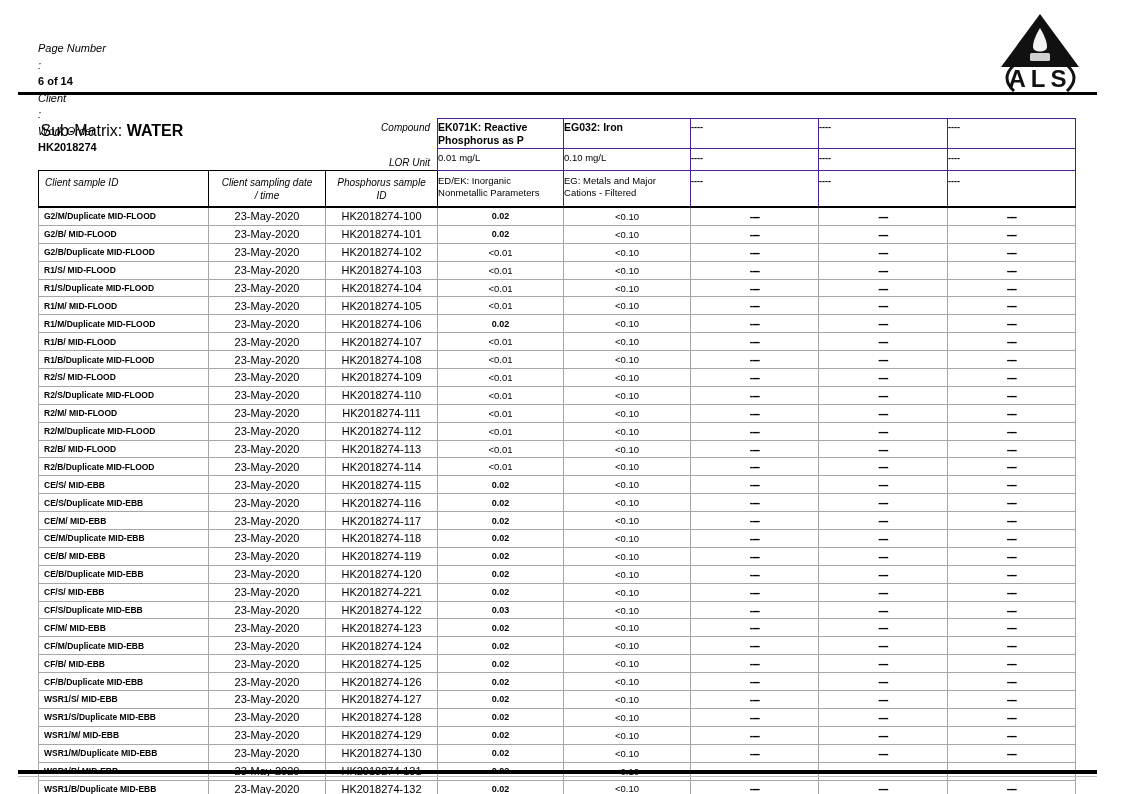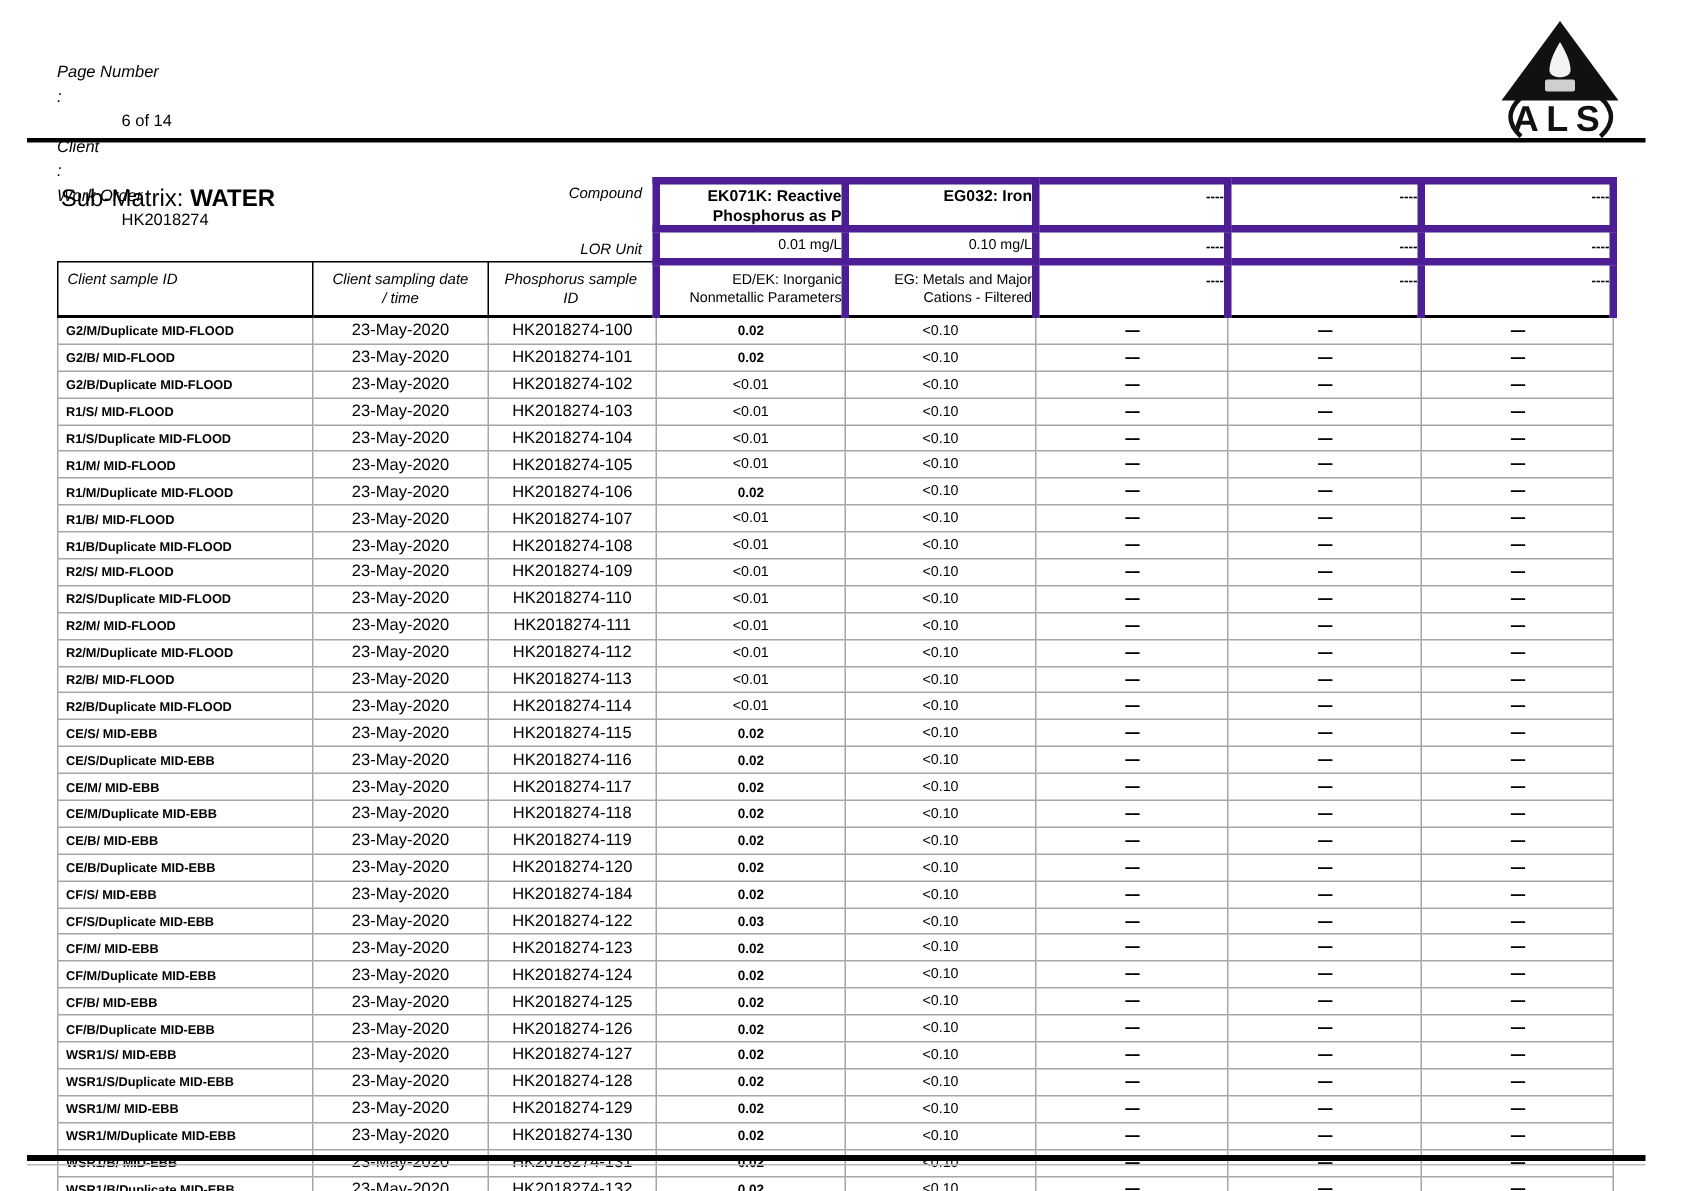--- a/index.html
+++ b/index.html
@@ -6,21 +6,21 @@
   body {
     width:1122px; height:794px; background:#fff; position:relative;
     font-family:"Liberation Sans", sans-serif; color:#000; overflow:hidden;
   }
 
   
   .page-header { position:absolute; top:40px; left:38px; }
   .hfield { display:flex; font-size:11px; line-height:16.5px;flex-direction:column; }
   .hfield .lbl { width:82px; font-style:italic; }
   .hfield .sep { width:12px; font-style:italic; }
-  .hfield .val { font-weight:normal;margin-left:43px; }
+  .hfield .val { font-weight:bold; }
   .hfield.f1 .val { font-size:9.5px; letter-spacing:0.2px; }
 
   
   .logo { position:absolute; top:8px; left:995px; width:105px; height:84px; }
 
   
   .top-rule { position:absolute; top:92px; left:18px; width:1079px; height:3px; background:#000; }
   .bottom-rule { position:absolute; top:770px; left:18px; width:1079px; height:4px; background:#000; }
   .bottom-rule-echo { position:absolute; top:776px; left:18px; width:1079px; height:1px; background:#bbb; }
 
@@ -35,21 +35,21 @@
   tr.hdr3 { height:37px; }
 
   .hd-blank { border:none; vertical-align:top; }
   .hd-blank .row1flex { display:flex; justify-content:space-between; align-items:flex-start; padding:3px 7px 0 2px; }
   .submatrix { font-size:16px; }
   .submatrix .sm-val { font-weight:bold; }
   .side-label { font-style:italic; font-size:10px; }
   .hd-blank.lor-label-cell { text-align:right; padding:3px 7px 0 0; }
 
   .hd-comp, .hd-lor, .hd-meth {
-    border:5px solid #4c1d95; text-align:right; vertical-align:top;
+    border:1px solid #4c1d95; text-align:left; vertical-align:top;
     white-space:pre-line; line-height:12.5px;
   }
   .hd-comp { font-weight:bold; font-size:10.5px; padding-top:2px; }
   .hd-lor  { font-size:9.5px;  padding-top:3px; }
   .hd-meth { font-size:9.5px;  padding-top:4px; }
   .hd-dash { font-weight:bold; font-size:9px; letter-spacing:0; }
 
   .hd-left {
     border:1px solid #000; font-style:italic; font-size:10px;
     vertical-align:top; padding-top:5px; white-space:pre-line;
@@ -360,21 +360,21 @@
     <td class="c-lab">HK2018274-120</td>
     <td class="c-val detected">0.02</td>
     <td class="c-val">&lt;0.10</td>
     <td class="c-dash">----</td>
     <td class="c-dash">----</td>
     <td class="c-dash">----</td>
   </tr>
         <tr>
     <td class="c-sample">CF/S/ MID-EBB</td>
     <td class="c-date">23-May-2020</td>
-    <td class="c-lab">HK2018274-184</td>
+    <td class="c-lab">HK2018274-221</td>
     <td class="c-val detected">0.02</td>
     <td class="c-val">&lt;0.10</td>
     <td class="c-dash">----</td>
     <td class="c-dash">----</td>
     <td class="c-dash">----</td>
   </tr>
         <tr>
     <td class="c-sample">CF/S/Duplicate MID-EBB</td>
     <td class="c-date">23-May-2020</td>
     <td class="c-lab">HK2018274-122</td>

